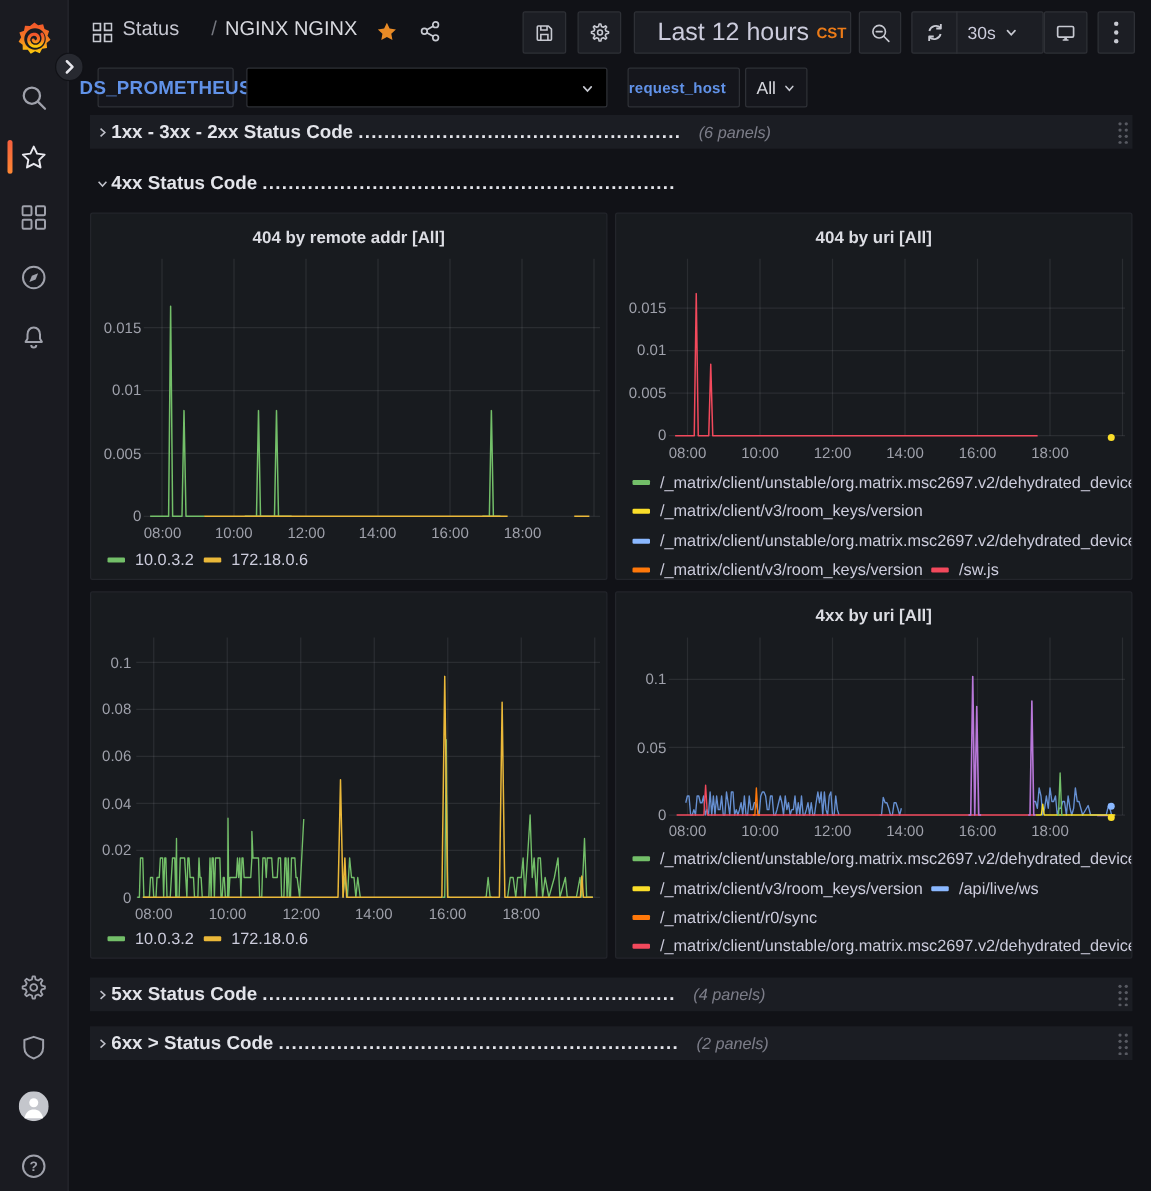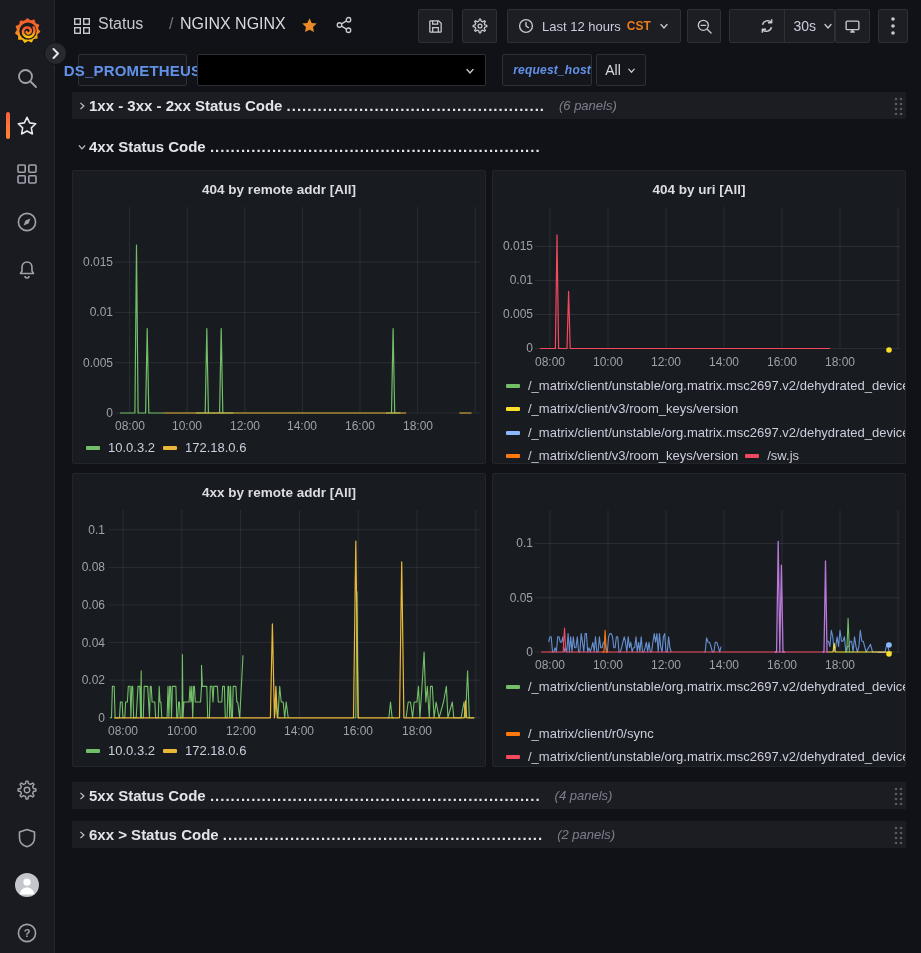--- a/index.html
+++ b/index.html
@@ -101,34 +101,34 @@
 <svg width="18" height="18" viewBox="0 0 24 24">
       <path d="M12 2 L13.8 2 L14.4 4.6 L16.5 5.5 L18.8 4 L20 5.2 L18.5 7.5 L19.4 9.6 L22 10.2 L22 12 L19.4 12.6 L18.5 14.7 L20 17 L18.8 18.2 L16.5 16.7 L14.4 17.6 L13.8 20.2 L12 20.2 L11.4 17.6 L9.3 16.7 L7 18.2 L5.8 17 L7.3 14.7 L6.4 12.6 L3.8 12 L3.8 10.2 L6.4 9.6 L7.3 7.5 L5.8 5.2 L7 4 L9.3 5.5 L11.4 4.6 Z" fill="none" stroke="#c7c9d1" stroke-width="1.7" stroke-linejoin="round" transform="translate(-0.9,0.9)"></path>
 <circle cx="12" cy="12" r="2.6" fill="none" stroke="#c7c9d1" stroke-width="1.7"></circle>
     </svg>
   </div>
 <div class="btn" style="left:507px;top:9px;width:174px;height:34px;justify-content:flex-start;padding-left:10px;">
 <svg width="16" height="16" viewBox="0 0 20 20">
       <circle cx="10" cy="10" r="8" fill="none" stroke="#c7c9d1" stroke-width="1.7"></circle>
       <path d="M10 5.5 L10 10 L13 12" fill="none" stroke="#c7c9d1" stroke-width="1.7" stroke-linecap="round"></path>
     </svg>
-<span style="font-size:13px;color:#ccccdc;margin-left:8px;white-space:nowrap;">Last 12 hours</span>
+<span style="font-size:20px;color:#ccccdc;margin-left:8px;white-space:nowrap;">Last 12 hours</span>
 <span style="font-size:12px;font-weight:bold;color:#eb7b18;margin-left:6px;">CST</span>
 <svg width="12" height="12" viewBox="0 0 16 16" style="margin-left:7px;">
       <path d="M4 6 L8 10.5 L12 6" fill="none" stroke="#c7c9d1" stroke-width="1.8" stroke-linecap="round"></path>
     </svg>
   </div>
 <div class="btn" style="left:687px;top:9px;width:34px;height:34px;">
 <svg width="17" height="17" viewBox="0 0 22 22">
       <circle cx="9.5" cy="9.5" r="6.5" fill="none" stroke="#c7c9d1" stroke-width="1.7"></circle>
       <path d="M14.5 14.5 L19.5 19.5" stroke="#c7c9d1" stroke-width="1.7" stroke-linecap="round"></path>
       <path d="M6.5 9.5 L12.5 9.5" stroke="#c7c9d1" stroke-width="1.7" stroke-linecap="round"></path>
     </svg>
   </div>
-<div class="btn" style="left:729px;top:9px;width:106px;height:34px;justify-content:flex-end;">
+<div class="btn" style="left:729px;top:9px;width:106px;height:34px;justify-content:flex-start;">
 <svg width="18" height="18" viewBox="0 0 22 22" style="margin-left:9px;">
       <path d="M5.5 9.5 A 6.5 6.5 0 0 1 16.5 6.5" fill="none" stroke="#c7c9d1" stroke-width="1.8"></path>
       <path d="M16.7 2.6 L16.7 7.1 L12.2 7.1" fill="none" stroke="#c7c9d1" stroke-width="1.8" stroke-linejoin="round"></path>
       <path d="M16.5 12.5 A 6.5 6.5 0 0 1 5.5 15.5" fill="none" stroke="#c7c9d1" stroke-width="1.8"></path>
       <path d="M5.3 19.4 L5.3 14.9 L9.8 14.9" fill="none" stroke="#c7c9d1" stroke-width="1.8" stroke-linejoin="round"></path>
     </svg>
 <div style="width:1px;height:34px;background:#2e3036;margin-left:8px;"></div>
 <span style="font-size:14px;color:#ccccdc;margin-left:8px;">30s</span>
 <svg width="12" height="12" viewBox="0 0 16 16" style="margin-left:6px;">
       <path d="M4 6 L8 10.5 L12 6" fill="none" stroke="#c7c9d1" stroke-width="1.8" stroke-linecap="round"></path>
@@ -149,21 +149,21 @@
     </svg>
   </div>
 <div class="vbtn" style="left:78px;top:54px;width:109px;justify-content:center;">
     <span style="font-size:15px;font-weight:bold;color:#6192e8;letter-spacing:0.2px;">DS_PROMETHEUS</span>
   </div>
 <div class="abs" style="left:197px;top:54px;width:289px;height:32px;background:#000;border:1px solid #2e3036;border-radius:2px;">
 <svg width="12" height="12" viewBox="0 0 16 16" style="position:absolute;right:9px;top:10px;">
       <path d="M4 6 L8 10.5 L12 6" fill="none" stroke="#c7c9d1" stroke-width="1.8" stroke-linecap="round"></path>
     </svg>
   </div>
-<div class="vbtn" style="left:502px;top:54px;width:90px;justify-content:flex-end;font-style:italic;">
+<div class="vbtn" style="left:502px;top:54px;width:90px;justify-content:flex-start;">
     <span style="font-size:12px;font-weight:bold;color:#6192e8;letter-spacing:0.2px;">request_host</span>
   </div>
 <div class="vbtn" style="left:596px;top:54px;width:50px;justify-content:center;">
     <span style="font-size:14px;color:#d8d9df;">All</span>
 <svg width="11" height="11" viewBox="0 0 16 16" style="margin-left:5px;">
       <path d="M4 6 L8 10.5 L12 6" fill="none" stroke="#c7c9d1" stroke-width="1.8" stroke-linecap="round"></path>
     </svg>
   </div>
 <div class="rowhdr" style="top:92px;">
     <svg width="10" height="10" viewBox="0 0 16 16" style="margin:0 2px 0 5px;">
@@ -287,21 +287,20 @@
 <div class="xlab" style="left:151px;top:184px;">12:00</div>
 <div class="xlab" style="left:209px;top:184px;">14:00</div>
 <div class="xlab" style="left:267px;top:184px;">16:00</div>
 <div class="xlab" style="left:325px;top:184px;">18:00</div>
 <div class="leg" style="left:13px;top:207px;"><span class="sw" style="background:#73bf69;"></span>/_matrix/client/unstable/org.matrix.msc2697.v2/dehydrated_device</div>
 <div class="leg" style="left:13px;top:230px;"><span class="sw" style="background:#fade2a;"></span>/_matrix/client/v3/room_keys/version</div>
 <div class="leg" style="left:13px;top:254px;"><span class="sw" style="background:#8ab8ff;"></span>/_matrix/client/unstable/org.matrix.msc2697.v2/dehydrated_device</div>
 <div class="leg" style="left:13px;top:277px;"><span class="sw" style="background:#ff780a;"></span>/_matrix/client/v3/room_keys/version<span class="sw" style="background:#f2495c;margin-left:7px;"></span>/sw.js</div>
 </div>
 <div class="panel" style="left:72px;top:473px;">
-    <div class="ptitle">4xx by remote addr [All]</div>
 <svg class="abs" style="left:0;top:0;" width="412" height="292">
       <line x1="50.0" y1="36" x2="50.0" y2="243.8" stroke="rgba(204,204,220,0.10)" stroke-width="1"></line>
       <line x1="108.8" y1="36" x2="108.8" y2="243.8" stroke="rgba(204,204,220,0.10)" stroke-width="1"></line>
       <line x1="167.6" y1="36" x2="167.6" y2="243.8" stroke="rgba(204,204,220,0.10)" stroke-width="1"></line>
       <line x1="226.4" y1="36" x2="226.4" y2="243.8" stroke="rgba(204,204,220,0.10)" stroke-width="1"></line>
       <line x1="285.2" y1="36" x2="285.2" y2="243.8" stroke="rgba(204,204,220,0.10)" stroke-width="1"></line>
       <line x1="344.0" y1="36" x2="344.0" y2="243.8" stroke="rgba(204,204,220,0.10)" stroke-width="1"></line>
       <line x1="402.8" y1="36" x2="402.8" y2="243.8" stroke="rgba(204,204,220,0.10)" stroke-width="1"></line>
       <line x1="36" y1="206.2" x2="407" y2="206.2" stroke="rgba(204,204,220,0.10)" stroke-width="1"></line>
       <line x1="36" y1="168.6" x2="407" y2="168.6" stroke="rgba(204,204,220,0.10)" stroke-width="1"></line>
@@ -324,20 +323,21 @@
 <div class="ylab" style="width:32px;top:49px;">0.1</div>
 <div class="xlab" style="left:28px;top:250px;">08:00</div>
 <div class="xlab" style="left:87px;top:250px;">10:00</div>
 <div class="xlab" style="left:146px;top:250px;">12:00</div>
 <div class="xlab" style="left:204px;top:250px;">14:00</div>
 <div class="xlab" style="left:263px;top:250px;">16:00</div>
 <div class="xlab" style="left:322px;top:250px;">18:00</div>
 <div class="leg" style="left:13px;top:269px;"><span class="sw" style="background:#73bf69;"></span>10.0.3.2<span class="sw" style="background:#eab839;margin-left:8px;"></span>172.18.0.6</div>
 </div>
 <div class="panel" style="left:492px;top:473px;">
+    <div class="ptitle">4xx by uri [All]</div>
 <svg class="abs" style="left:0;top:0;" width="412" height="292">
       <line x1="57.0" y1="36" x2="57.0" y2="178.0" stroke="rgba(204,204,220,0.10)" stroke-width="1"></line>
       <line x1="115.0" y1="36" x2="115.0" y2="178.0" stroke="rgba(204,204,220,0.10)" stroke-width="1"></line>
       <line x1="173.0" y1="36" x2="173.0" y2="178.0" stroke="rgba(204,204,220,0.10)" stroke-width="1"></line>
       <line x1="231.0" y1="36" x2="231.0" y2="178.0" stroke="rgba(204,204,220,0.10)" stroke-width="1"></line>
       <line x1="289.0" y1="36" x2="289.0" y2="178.0" stroke="rgba(204,204,220,0.10)" stroke-width="1"></line>
       <line x1="347.0" y1="36" x2="347.0" y2="178.0" stroke="rgba(204,204,220,0.10)" stroke-width="1"></line>
       <line x1="405.0" y1="36" x2="405.0" y2="178.0" stroke="rgba(204,204,220,0.10)" stroke-width="1"></line>
       <line x1="42" y1="123.8" x2="407" y2="123.8" stroke="rgba(204,204,220,0.10)" stroke-width="1"></line>
       <line x1="42" y1="69.5" x2="407" y2="69.5" stroke="rgba(204,204,220,0.10)" stroke-width="1"></line>
@@ -358,14 +358,15 @@
 <div class="ylab" style="top:171px;">0</div>
 <div class="ylab" style="top:117px;">0.05</div>
 <div class="ylab" style="top:62px;">0.1</div>
 <div class="xlab" style="left:35px;top:184px;">08:00</div>
 <div class="xlab" style="left:93px;top:184px;">10:00</div>
 <div class="xlab" style="left:151px;top:184px;">12:00</div>
 <div class="xlab" style="left:209px;top:184px;">14:00</div>
 <div class="xlab" style="left:267px;top:184px;">16:00</div>
 <div class="xlab" style="left:325px;top:184px;">18:00</div>
 <div class="leg" style="left:13px;top:205px;"><span class="sw" style="background:#73bf69;"></span>/_matrix/client/unstable/org.matrix.msc2697.v2/dehydrated_device</div>
+<div class="leg" style="left:13px;top:229px;"><span class="sw" style="background:#fade2a;"></span>/_matrix/client/v3/room_keys/version<span class="sw" style="background:#8ab8ff;margin-left:7px;"></span>/api/live/ws</div>
 <div class="leg" style="left:13px;top:252px;"><span class="sw" style="background:#ff780a;"></span>/_matrix/client/r0/sync</div>
 <div class="leg" style="left:13px;top:275px;"><span class="sw" style="background:#f2495c;"></span>/_matrix/client/unstable/org.matrix.msc2697.v2/dehydrated_device</div>
 </div>
 </body></html>

